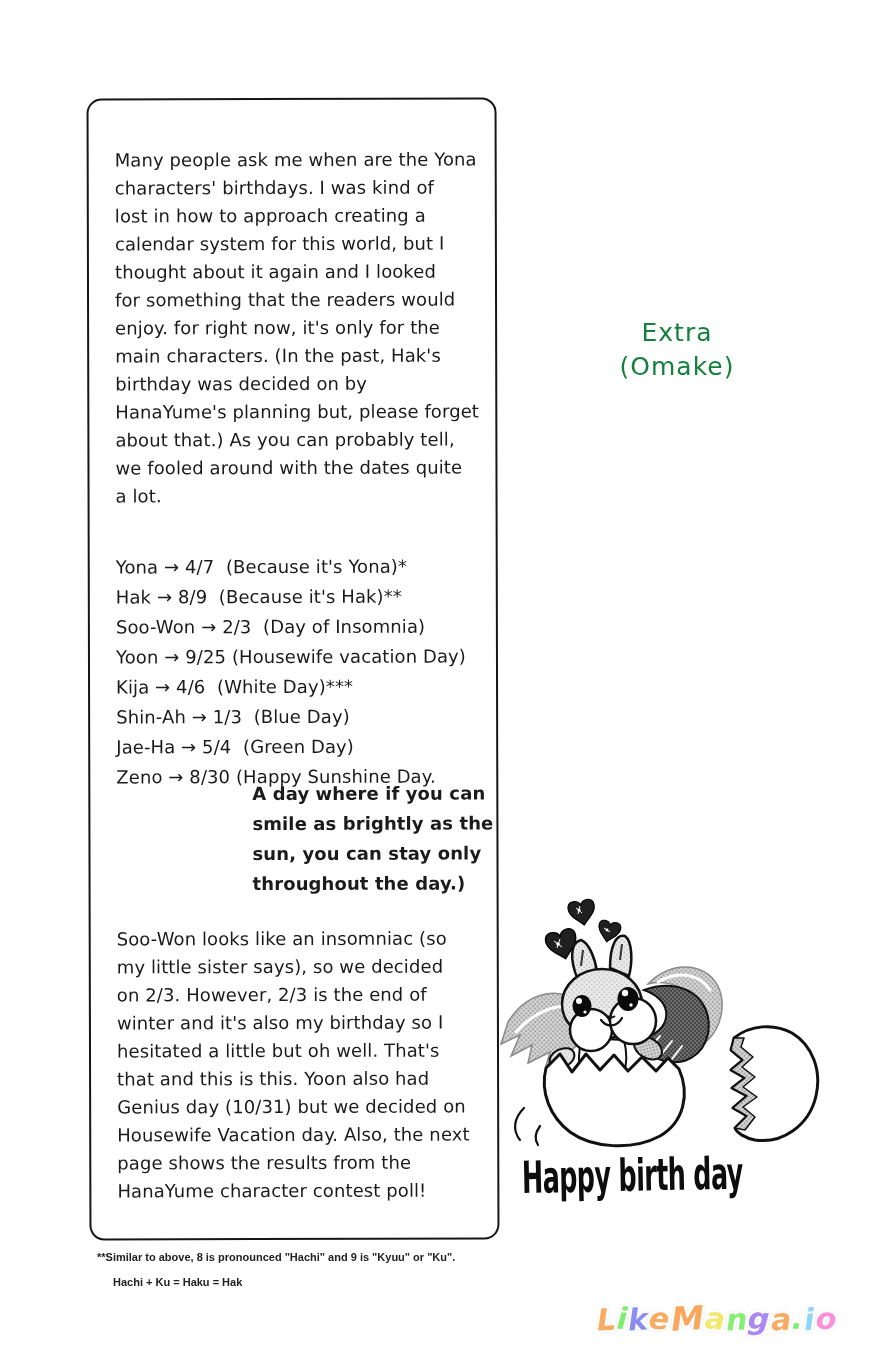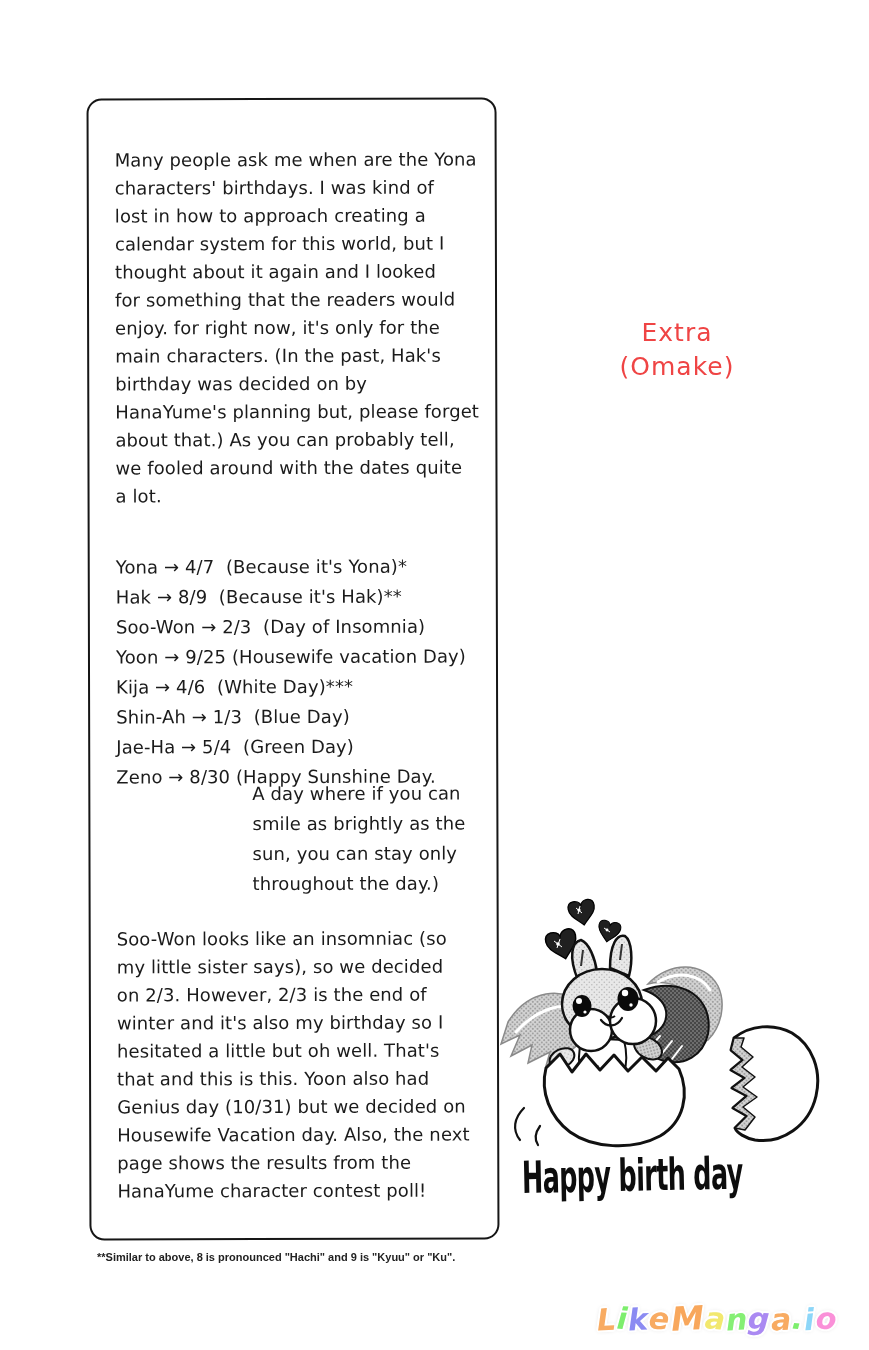--- a/index.html
+++ b/index.html
@@ -11,27 +11,27 @@
   .note-box {
     position:absolute; left:88px; top:98px; width:406px; height:1138px;
     border:2.5px solid #161616; border-radius:15px; background:#fff;
     transform:rotate(-0.15deg);
   }
   .hw { font-size:18px; line-height:28px; letter-spacing:0.1px; white-space:pre; color:#1b1b1b; }
   .hw .hw-line { height:28px; }
   .para-1 { position:absolute; left:26px; top:46px; }
   .birthday-list { position:absolute; left:26px; top:453px; }
   .birthday-list .hw-line { height:30px; }
-  .zeno-cont { position:absolute; left:162px; top:680px; }
+  .zeno-cont { position:absolute; left:162px; top:680px;font-weight:bold; }
   .zeno-cont .hw-line { height:30px; }
   .para-2 { position:absolute; left:26px; top:825px; }
   
   .side-label {
     position:absolute; left:610px; top:316px; width:134px; text-align:center;
-    font-size:25px; line-height:34px; color:#ef4444; letter-spacing:1px;
+    font-size:25px; line-height:34px; color:#15803d; letter-spacing:1px;
   }
   
   .illustration { position:absolute; left:498px; top:886px; width:332px; height:330px; }
   .caption {
     position:absolute; left:24px; top:268px; white-space:nowrap;
     font-size:41px; font-weight:900; letter-spacing:-1px; color:#0d0d0d;
     transform:rotate(-1.2deg) scale(0.62,1.08); transform-origin:left center;
   }
   
   .footnotes {
@@ -154,17 +154,18 @@
         <path d="M26,222 C16,232 14,244 22,254"></path>
         <path d="M42,240 C37,247 36,253 40,259"></path>
       </g>
     </svg>
 
     <div class="caption">Happy birth day</div>
   </div>
 
   <div class="footnotes">
       <div class="footnote-line">**Similar to above, 8 is pronounced "Hachi" and 9 is "Kyuu" or "Ku".</div>
+      <div class="footnote-line">Hachi + Ku = Haku = Hak</div>
     </div>
 
   <div class="watermark"><span class="wm-letter" style="color: rgb(248, 171, 98);">L</span><span class="wm-letter" style="color: rgb(125, 238, 109);">i</span><span class="wm-letter" style="color: rgb(139, 139, 242);">k</span><span class="wm-letter" style="color: rgb(248, 171, 98);">e</span><span class="wm-letter" style="color: rgb(248, 167, 92);">M</span><span class="wm-letter" style="color: rgb(242, 232, 110);">a</span><span class="wm-letter" style="color: rgb(133, 239, 116);">n</span><span class="wm-letter" style="color: rgb(170, 137, 242);">g</span><span class="wm-letter" style="color: rgb(248, 171, 98);">a</span><span class="wm-letter" style="color: rgb(125, 238, 109);">.</span><span class="wm-letter" style="color: rgb(140, 214, 248);">i</span><span class="wm-letter" style="color: rgb(250, 144, 216);">o</span></div>
 
 </div>
 
 </body></html>

